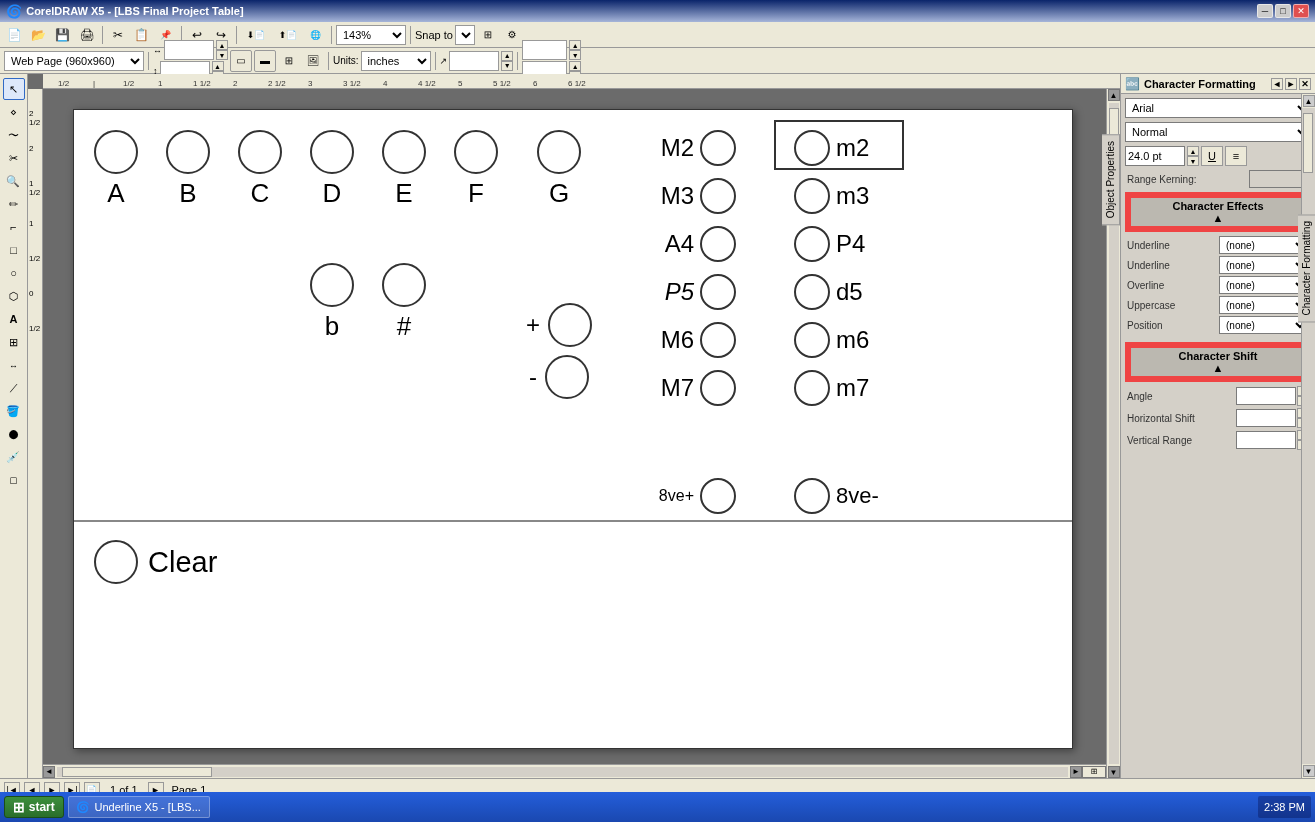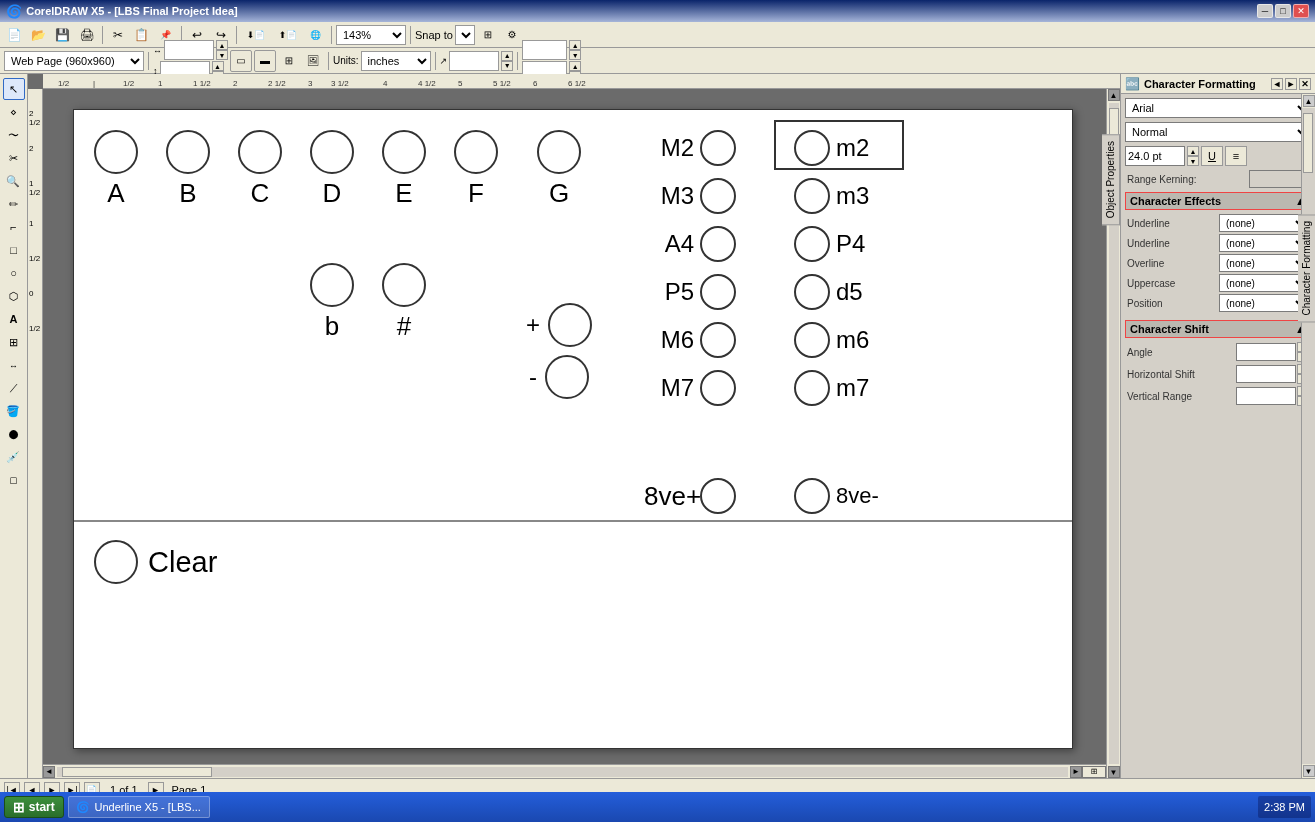--- a/index.html
+++ b/index.html
@@ -112,22 +112,22 @@
 
     .pt-row { display: flex; align-items: center; gap: 2px; margin-bottom: 4px; }
     .pt-input { width: 60px; height: 20px; border: 1px solid #7b7b7b; background: white; font-size: 11px; padding: 0 2px; }
     .pt-spinner { display: flex; flex-direction: column; }
     .pt-spinner-btn { width: 12px; height: 10px; border: 1px solid #999; background: #ece9d8; display:flex; align-items:center; justify-content:center; font-size:7px; cursor:pointer; }
     .format-btns { display: flex; gap: 2px; }
     .fmt-btn { width: 22px; height: 20px; border: 1px solid #999; background: #ece9d8; cursor:pointer; display:flex; align-items:center; justify-content:center; font-size:11px; }
 
     .section-header {
       display: flex; align-items: center; justify-content: space-between;
-      background: #bbb8b0; border: 1px solid #ef4444; padding: 2px 4px; margin-bottom: 2px; cursor: pointer;
-      font-size: 11px; font-weight: bold;
+      background: #bbb8b0; border: 6px solid #ef4444; padding: 2px 4px; margin-bottom: 2px; cursor: pointer;
+      font-size: 11px; font-weight: bold; flex-direction: column;
     }
     .section-content { padding: 2px 0; }
 
     .prop-row { display: flex; align-items: center; justify-content: flex-end; margin-bottom: 2px; padding: 0 2px; }
     .prop-label { font-size: 10px; color: #333; flex: 1; }
     .prop-value { width: 80px; height: 18px; border: 1px solid #7b7b7b; background: white; font-size: 10px; padding: 0 2px; display:flex; align-items:center; }
     .prop-dropdown { width: 90px; height: 18px; border: 1px solid #7b7b7b; background: white; font-size: 10px; padding: 0 2px; }
 
     
     #statusbar {
@@ -154,21 +154,21 @@
     .kerning-label { font-size:10px; color:#333; }
   </style>
 </head>
 <body>
 
 <div style="display:flex; flex-direction:column; width:1315px; height:822px; position:relative;">
 
   <div id="titlebar">
     <div id="titlebar-left">
       <span style="font-size:13px;">🌀</span>
-      <span style="font-size:11px; font-weight:bold;">CorelDRAW X5 - [LBS Final Project Idea]</span>
+      <span style="font-size:11px; font-weight:bold;">CorelDRAW X5 - [LBS Final Project Table]</span>
     </div>
     <div id="titlebar-right">
       <div class="titlebar-btn">─</div>
       <div class="titlebar-btn">□</div>
       <div class="titlebar-btn" style="background:#e05050;color:white;">✕</div>
     </div>
   </div>
 
 
   <div id="toolbar1">
@@ -288,21 +288,21 @@
       <div id="ruler-h">
         <div style="position:relative; width:100%; height:100%;">
           <span class="ruler-tick" style="left:15px; font-size:8px;">1/2</span>
           <span class="ruler-tick" style="left:50px; font-size:8px;">|</span>
           <span class="ruler-tick" style="left:80px; font-size:8px;">1/2</span>
           <span class="ruler-tick" style="left:115px;">1</span>
           <span class="ruler-tick" style="left:150px;">1 1/2</span>
           <span class="ruler-tick" style="left:190px;">2</span>
           <span class="ruler-tick" style="left:225px;">2 1/2</span>
           <span class="ruler-tick" style="left:265px;">3</span>
-          <span class="ruler-tick" style="left:288px;">3 1/2</span>
+          <span class="ruler-tick" style="left:300px;">3 1/2</span>
           <span class="ruler-tick" style="left:340px;">4</span>
           <span class="ruler-tick" style="left:375px;margin-top:22px;">4 1/2</span>
           <span class="ruler-tick" style="left:415px;">5</span>
           <span class="ruler-tick" style="left:450px;">5 1/2</span>
           <span class="ruler-tick" style="left:490px;">6</span>
           <span class="ruler-tick" style="left:525px;">6 1/2</span>
         </div>
       </div>
 
       <div id="ruler-v">
@@ -384,36 +384,36 @@
               <span style="font-size:24px;width:50px;text-align:right;">M3</span>
               <div style="width:36px;height:36px;border:2px solid #333;border-radius:50%;"></div>
             </div>
 
             <div style="display:flex;align-items:center;gap:6px;">
               <span style="font-size:24px;width:50px;text-align:right;">A4</span>
               <div style="width:36px;height:36px;border:2px solid #333;border-radius:50%;"></div>
             </div>
 
             <div style="display:flex;align-items:center;gap:6px;">
-              <span style="font-size:24px;width:50px;text-align:right;">P5</span>
+              <span style="font-size:24px;width:50px;text-align:right;font-style:italic;">P5</span>
               <div style="width:36px;height:36px;border:2px solid #333;border-radius:50%;"></div>
             </div>
 
             <div style="display:flex;align-items:center;gap:6px;">
               <span style="font-size:24px;width:50px;text-align:right;">M6</span>
               <div style="width:36px;height:36px;border:2px solid #333;border-radius:50%;"></div>
             </div>
 
             <div style="display:flex;align-items:center;gap:6px;">
               <span style="font-size:24px;width:50px;text-align:right;">M7</span>
               <div style="width:36px;height:36px;border:2px solid #333;border-radius:50%;"></div>
             </div>
 
             <div style="display:flex;align-items:center;gap:6px;margin-top:60px;">
-              <span style="font-size:26px;width:50px;text-align:center;">8ve+</span>
+              <span style="font-size:16px;width:50px;text-align:right;">8ve+</span>
               <div style="width:36px;height:36px;border:2px solid #333;border-radius:50%;"></div>
             </div>
           </div>
 
           <div style="position:absolute; top:20px; left:720px; display:flex; flex-direction:column; gap:12px;">
 
             <div style="display:flex;align-items:center;gap:6px;">
               <div style="width:36px;height:36px;border:2px solid #333;border-radius:50%;"></div>
               <span style="font-size:24px;width:50px;">m2</span>
             </div>

